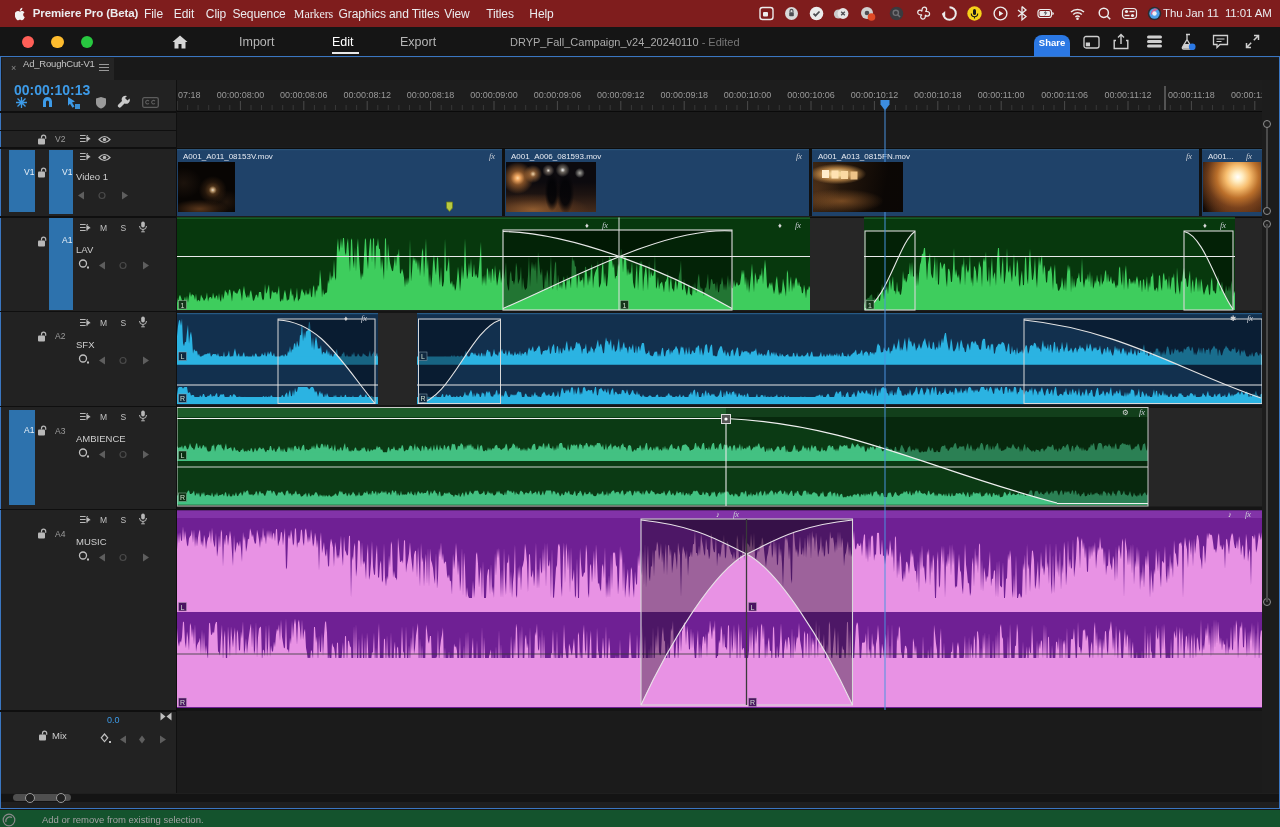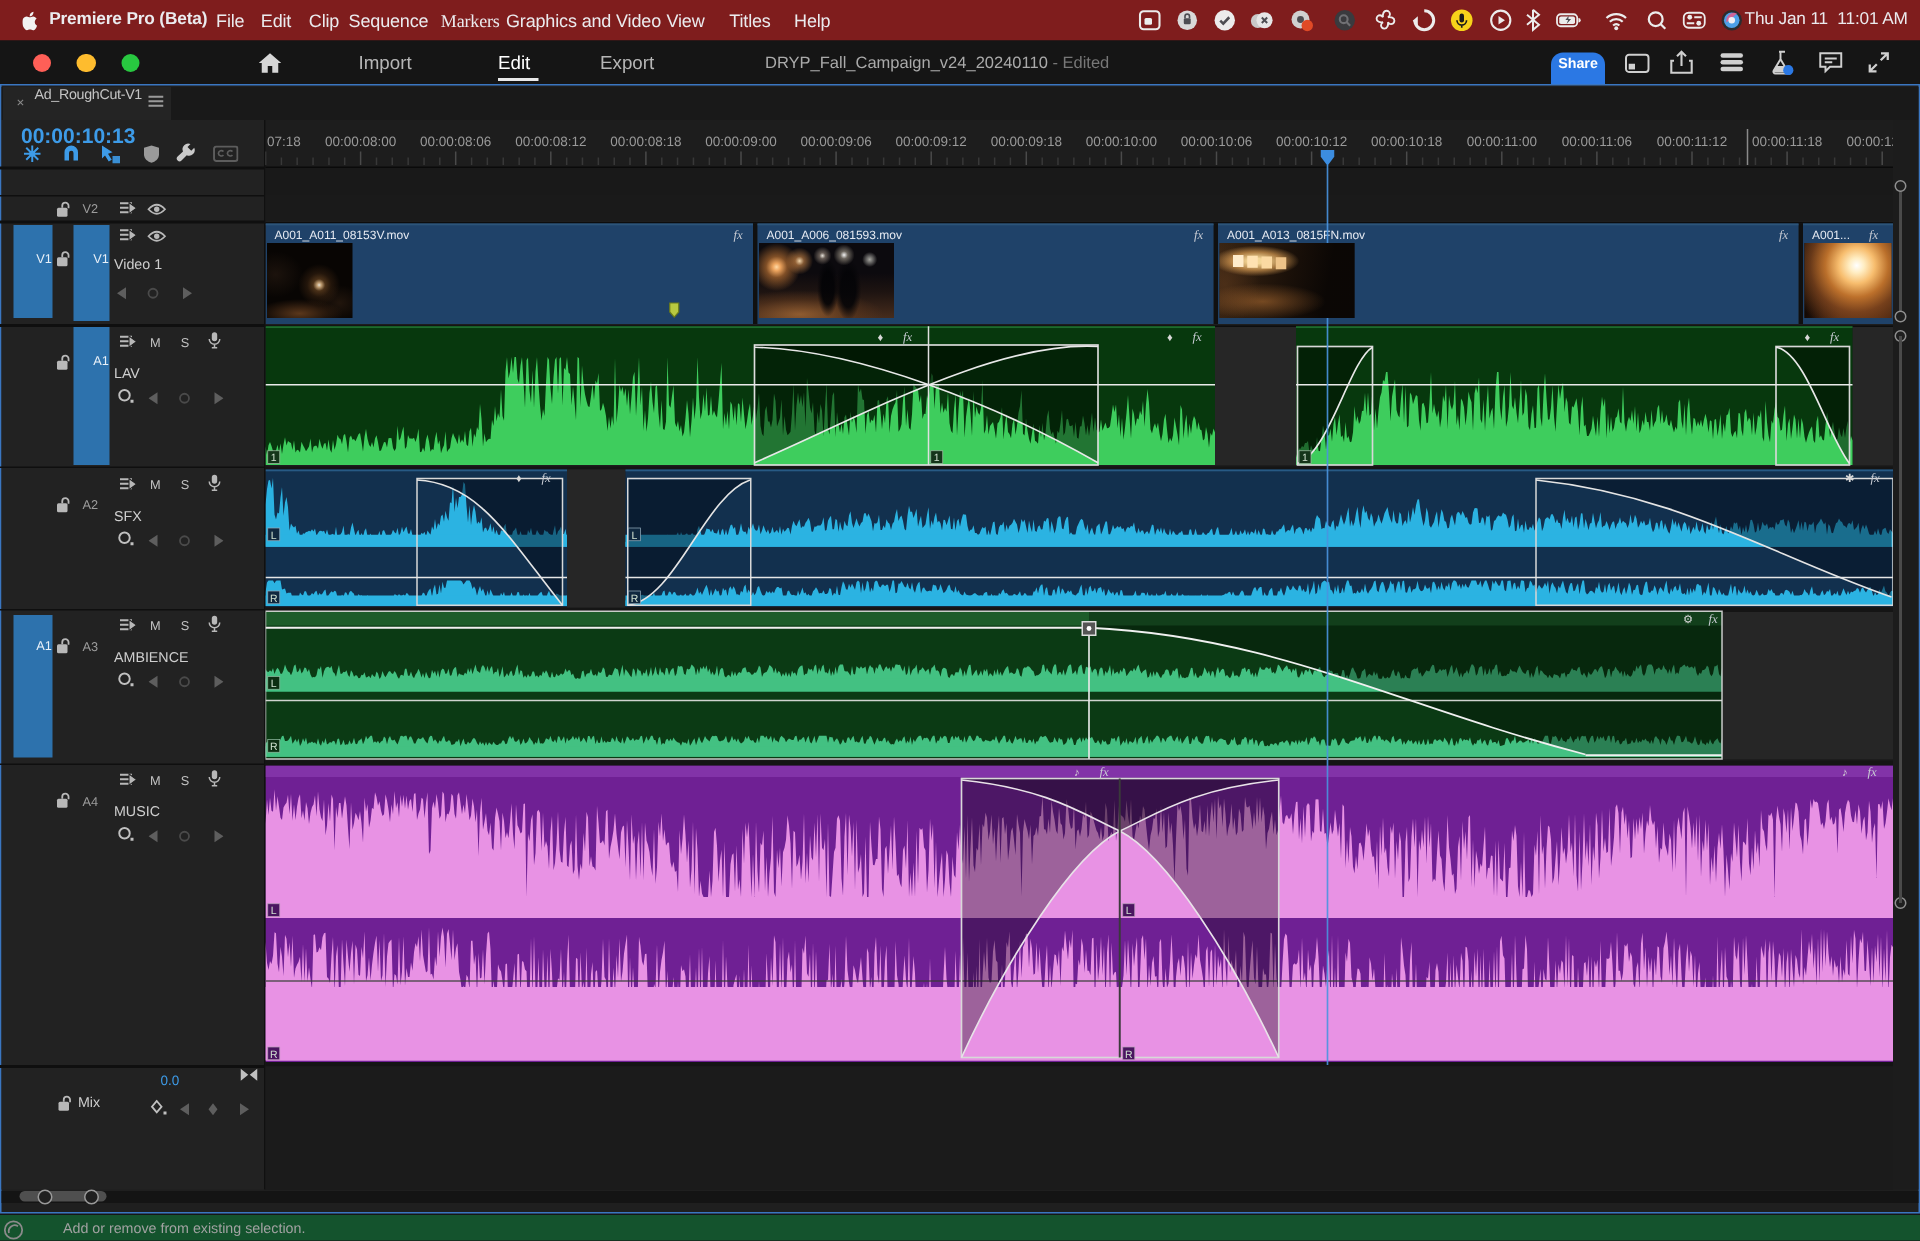--- a/index.html
+++ b/index.html
@@ -30,21 +30,21 @@
 <div id="menubar">
     <svg style="position:absolute;left:15px;top:6.5px" width="11" height="14" viewBox="0 0 11 14">
       <path d="M8.4 3.7c-.6.7-1.5 1.2-2.4 1.1-.1-.9.3-1.9.8-2.5C7.4 1.6 8.4 1.1 9.2 1c.1 1-.3 1.9-.8 2.7zm.7 1.3c-1.3-.1-2.4.7-3 .7-.6 0-1.6-.7-2.6-.7C2.2 5.1 1 5.8.3 7c-1.3 2.3-.3 5.7 1 7.6.6.9 1.4 1.9 2.4 1.9 1 0 1.3-.6 2.5-.6s1.5.6 2.6.6c1.1 0 1.8-.9 2.4-1.8.7-1 1-2 1-2.1 0 0-2-.8-2-3 0-1.9 1.5-2.8 1.6-2.8-.9-1.3-2.2-1.7-2.7-1.8z" fill="#f2f2f2" transform="scale(0.8)"></path>
     </svg>
     <div class="mi" style="left:85.5px;transform:translateX(-50%);font-weight:bold;font-size:11.5px;">Premiere Pro (Beta)</div>
     <div class="mi" style="left:153.5px;transform:translateX(-50%);">File</div>
     <div class="mi" style="left:184px;transform:translateX(-50%);">Edit</div>
     <div class="mi" style="left:216px;transform:translateX(-50%);">Clip</div>
     <div class="mi" style="left:259px;transform:translateX(-50%);">Sequence</div>
     <div class="mi" style="left:313.5px;transform:translateX(-50%);font-family:Liberation Serif, serif;">Markers</div>
-    <div class="mi" style="left:389px;transform:translateX(-50%);">Graphics and Video</div>
+    <div class="mi" style="left:389px;transform:translateX(-50%);">Graphics and Titles</div>
     <div class="mi" style="left:457px;transform:translateX(-50%);">View</div>
     <div class="mi" style="left:500px;transform:translateX(-50%);">Titles</div>
     <div class="mi" style="left:541.5px;transform:translateX(-50%);">Help</div>
     <div class="mi" style="left:1163px;font-size:11.5px">Thu Jan 11&nbsp;&nbsp;11:01 AM</div>
     <svg style="position:absolute;left:758px;top:5px" width="17" height="17" viewBox="0 0 17 17">
       <rect x="2" y="2.5" width="13" height="12" rx="2.5" fill="none" stroke="#ececec" stroke-width="1.4"></rect>
       <rect x="5" y="7" width="5" height="4.5" rx="1" fill="#ececec"></rect>
     </svg>
     <svg style="position:absolute;left:783px;top:5px" width="17" height="17" viewBox="0 0 17 17">
       <circle cx="8.5" cy="8.5" r="6.5" fill="#d9d9d9"></circle>

